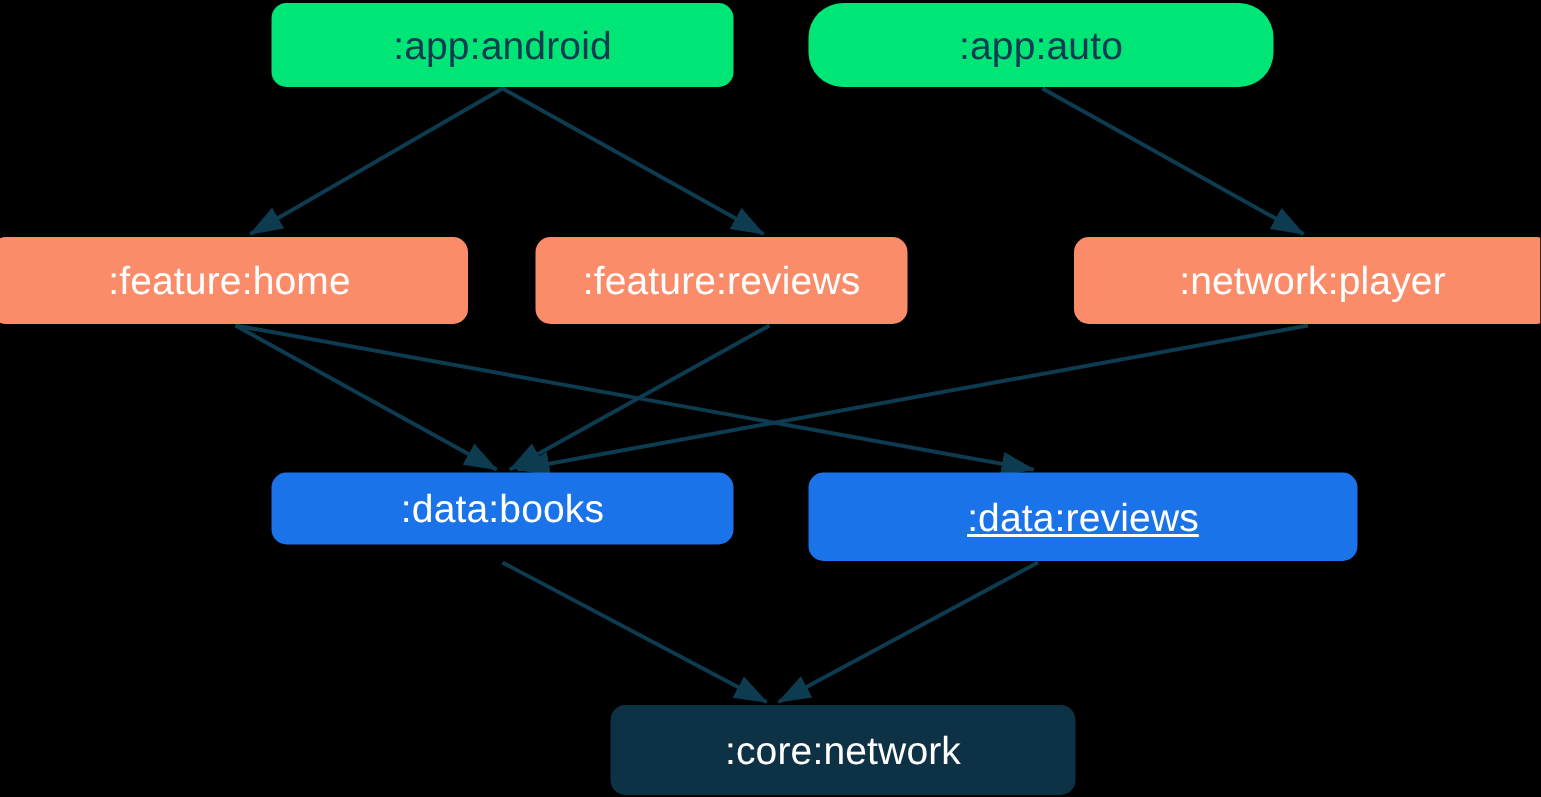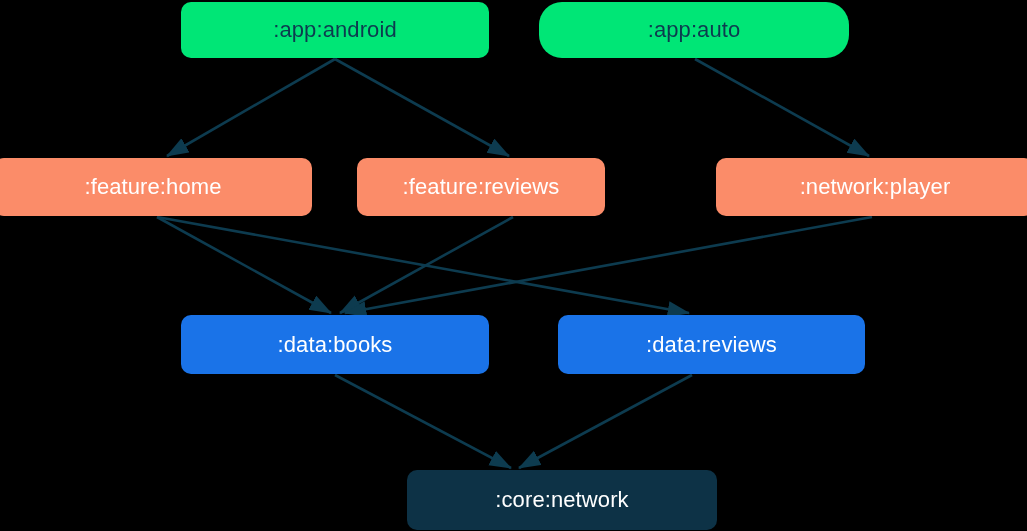--- a/index.html
+++ b/index.html
@@ -23,21 +23,21 @@
     height: 531px;
     pointer-events: none;
   }
   .node {
     position: absolute;
     box-sizing: border-box;
     display: flex;
     align-items: center;
     justify-content: center;
     border-radius: 10px;
-    font-size: 22px;
+    font-size: 26px;
     line-height: 1;
     letter-spacing: 0.1px;
     white-space: nowrap;
     z-index: 2;
   }
   .node-label {
     pointer-events: none;
   }
 </style>
 </head>
@@ -73,24 +73,24 @@
       </div>
       <div class="node" style="left: -6px; top: 158px; width: 318px; height: 58px; background: rgb(251, 140, 105); color: rgb(255, 255, 255);">
         <span class="node-label">:feature:home</span>
       </div>
       <div class="node" style="left: 357px; top: 158px; width: 248px; height: 58px; background: rgb(251, 140, 105); color: rgb(255, 255, 255);">
         <span class="node-label">:feature:reviews</span>
       </div>
       <div class="node" style="left: 716px; top: 158px; width: 318px; height: 58px; background: rgb(251, 140, 105); color: rgb(255, 255, 255);">
         <span class="node-label">:network:player</span>
       </div>
-      <div class="node" style="left: 181px; top: 315px; width: 308px; height: 59px; background: rgb(26, 115, 232); color: rgb(255, 255, 255);">
+      <div class="node" style="left: 181px; top: 315px; width: 308px; height: 48px; background: rgb(26, 115, 232); color: rgb(255, 255, 255);">
         <span class="node-label">:data:books</span>
       </div>
-      <div class="node" style="left: 558px; top: 315px; width: 307px; height: 59px; background: rgb(26, 115, 232); color: rgb(255, 255, 255);">
+      <div class="node" style="left: 539px; top: 315px; width: 366px; height: 59px; background: rgb(26, 115, 232); color: rgb(255, 255, 255); text-decoration: underline;">
         <span class="node-label">:data:reviews</span>
       </div>
       <div class="node" style="left: 359px; top: 470px; width: 310px; height: 60px; background: rgb(13, 50, 70); color: rgb(255, 255, 255); margin-left: 48px;">
         <span class="node-label">:core:network</span>
       </div>
     </div>
 
 </div>
 
 </body></html>

